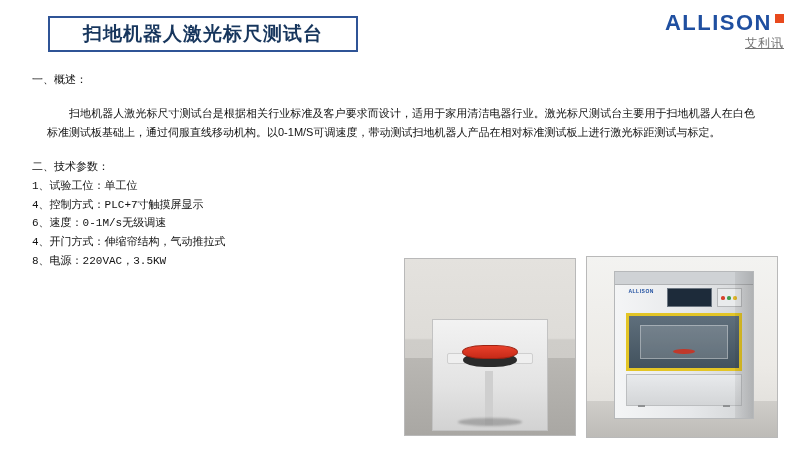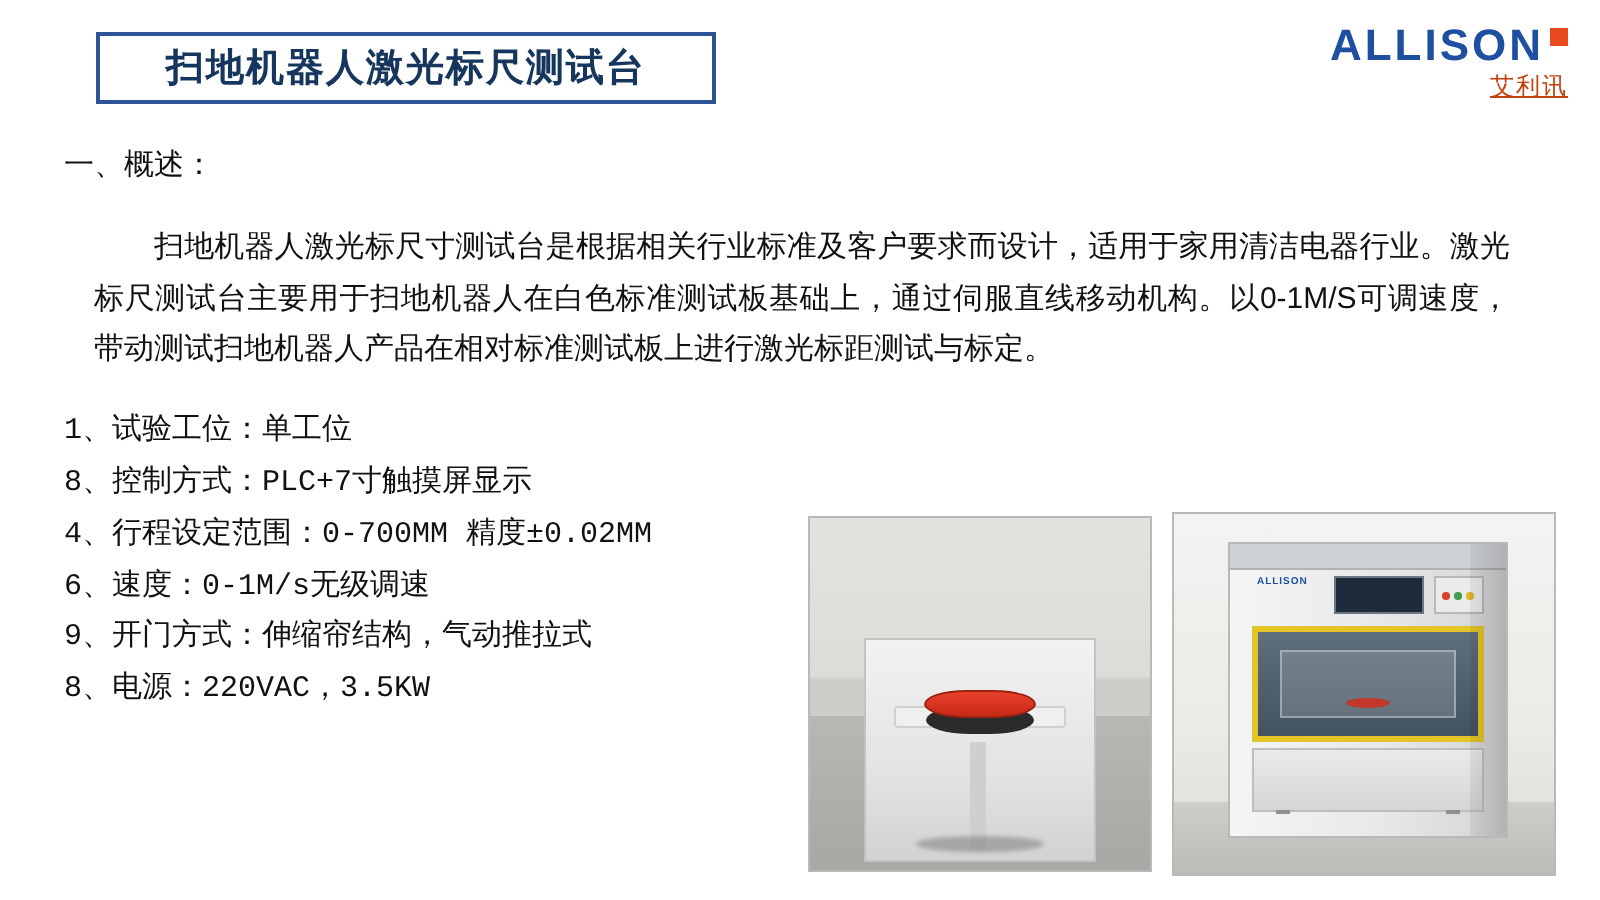--- a/index.html
+++ b/index.html
@@ -58,21 +58,21 @@
     line-height: 1;
   }
   .brand-main {
     font-size: 22px;
     font-weight: bold;
     color: #1f4fa0;
     letter-spacing: 1.5px;
   }
   .brand-sub {
     font-size: 12px;
-    color: #c2410c;
+    color: #737373;
     letter-spacing: 1px;
     margin-top: 3px;
     text-decoration: underline;
   }
   .brand-mark {
     display: inline-block;
     width: 9px;
     height: 9px;
     background: #e8491d;
     margin-left: 3px;
@@ -80,21 +80,21 @@
     position: relative;
     top: 2px;
   }
 
   
   .content {
     position: absolute;
     left: 32px;
     top: 70px;
     width: 738px;
-    font-size: 15px;
+    font-size: 11px;
     line-height: 1.72;
     color: #111111;
   }
   .sec-head {
     margin: 0 0 1px 0;
   }
   .para {
     margin: 15px;
     text-indent: 2em;
     text-align: justify;
@@ -342,27 +342,27 @@
       <div>
         <span class="brand-main">ALLISON</span><span class="brand-mark"></span>
       </div>
       <div class="brand-sub">艾利讯</div>
     </div>
   </div>
 
   <div class="content">
     <p class="sec-head">一、概述：</p>
     <p class="para">扫地机器人激光标尺寸测试台是根据相关行业标准及客户要求而设计，适用于家用清洁电器行业。激光标尺测试台主要用于扫地机器人在白色标准测试板基础上，通过伺服直线移动机构。以0-1M/S可调速度，带动测试扫地机器人产品在相对标准测试板上进行激光标距测试与标定。</p>
+    <p class="sec-head">二、技术参数：</p>
     <div class="specs-block">
       <ul class="spec-list">
         <li>1、试验工位：单工位</li>
-        <li>8、控制方式：PLC+7寸触摸屏显示</li>
-        <li>4、行程设定范围：0-700MM  精度±0.02MM</li>
+        <li>4、控制方式：PLC+7寸触摸屏显示</li>
         <li>6、速度：0-1M/s无级调速</li>
-        <li>9、开门方式：伸缩帘结构，气动推拉式</li>
+        <li>4、开门方式：伸缩帘结构，气动推拉式</li>
         <li>8、电源：220VAC，3.5KW</li>
       </ul>
     </div>
   </div>
 
   <div class="photo photo-left">
     <div class="pl-wall"></div>
     <div class="pl-floor"></div>
     <div class="pl-table">
       <div class="pl-table-top"></div>

